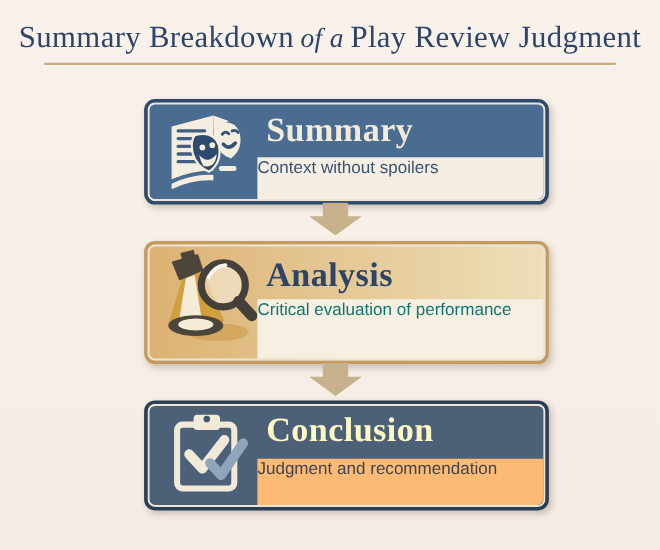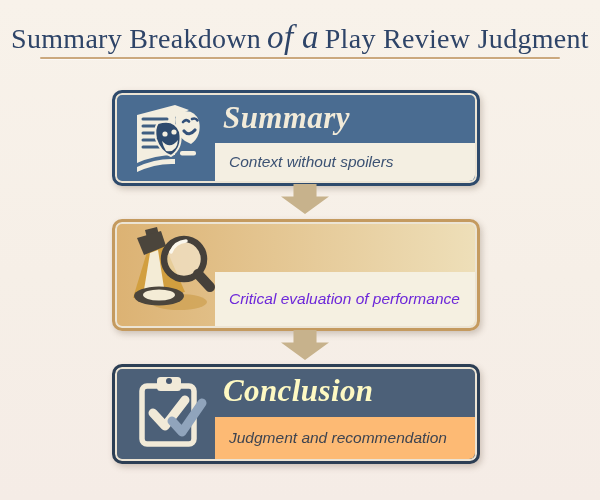--- a/index.html
+++ b/index.html
@@ -12,33 +12,32 @@
   .stage{position:absolute;inset:0;width:600px;height:500px;}
 
   
   .page-title{
     position:absolute;left:0;top:19px;width:600px;
     text-align:center;
     font-family:"Liberation Serif",serif;
     font-size:28px;font-weight:400;color:#2e4468;
     letter-spacing:.3px;white-space:nowrap;
   }
-  .page-title .it{font-style:italic;font-size:33px;margin:0 6px;}
+  .page-title .it{font-style:italic;font-size:25px;margin:0 6px;}
   .title-rule{
     position:absolute;left:40px;top:57px;width:520px;height:2px;
     background:#cba87d;border-radius:1px;
     box-shadow:0 1px 0 rgba(255,255,255,.6);
   }
 
   
   .step{
-    position:absolute;left:112px;width:362px;
+    position:absolute;left:131px;width:362px;
     border-radius:10px;border:3px solid;
     box-shadow:inset 0 0 0 2px #ece4d4, 2px 3px 6px rgba(96,77,56,.28);
-    font-style:italic;
   }
   .theme-blue {background:#4a6c91;border-color:#2e4a6b;}
   .theme-gold {background:linear-gradient(90deg,#dcb273 0%,#e6c astrology 50%,#eedfb9 100%);border-color:#c49a5f;}
   .theme-gold {background:linear-gradient(90deg,#dcb273 0%,#e5c globally 0%,#eedfb9 100%);}
   .theme-gold {background:linear-gradient(90deg,#dcb273,#eedfb9);border-color:#c49a5f;}
   .theme-slate{background:#4c6078;border-color:#2c3e54;}
 
   .icon-zone{position:absolute;pointer-events:none;}
 
   .step-title{
@@ -47,30 +46,30 @@
     font-weight:600;font-size:31px;letter-spacing:.4px;
     white-space:nowrap;
   }
   .theme-blue  .step-title{color:#f2ebd9;top:7px;}
   .theme-gold  .step-title{color:#2e4466;top:10px;}
   .theme-slate .step-title{color:#fef9c3;top:6px;}
 
   .band{
     position:absolute;left:100px;right:2px;top:50px;bottom:2px;
     border-radius:0 0 6px 0;
-    display:flex;flex-direction:column;justify-content:center;
-    padding-left:14px;box-sizing:border-box;row-gap:1px;
+    display:flex;flex-direction:column;
+    padding-left:0;box-sizing:border-box;row-gap:1px;
   }
   .theme-blue  .band{background:#f4efe2;}
   .theme-gold  .band{background:#f5f0e1;}
   .theme-slate .band{background:#fdba74;}
   .band span{display:block;font-size:15.5px;line-height:20px;}
   .band span:empty{display:none;}
   .theme-blue  .band span{color:#3c5273;}
-  .theme-gold  .band span{color:#6d28d9;}
+  .theme-gold  .band span{color:#0f766e;}
   .theme-slate .band span{color:#3e4450;}
 
   
   .flow-arrow{
     position:absolute;width:48px;height:30px;background:#c7b28c;
     clip-path:polygon(26% 0,74% 0,74% 42%,100% 42%,50% 100%,0 42%,26% 42%);
   }
 </style>
 </head>
 <body>
@@ -125,20 +124,21 @@
         <polygon points="29,27 37,24 44,68 22,70" fill="#f4ecd6"></polygon>
         <ellipse cx="38" cy="70" rx="25" ry="9.5" fill="#4b453c"></ellipse>
         <ellipse cx="38" cy="69" rx="16" ry="5.5" fill="#f4ecd6"></ellipse>
         <polygon points="24,4 36,1 38,9 26,12" fill="#4b453c"></polygon>
         <polygon points="16,12 40,5 45,20 23,29" fill="#4b453c"></polygon>
         <circle cx="63" cy="33" r="20" fill="#f7f2e3" fill-opacity="0.55" stroke="#45403a" stroke-width="6.5"></circle>
         <path d="M50 26 Q54 16 65 15" stroke="#fbf7ec" stroke-width="3.5" fill="none" stroke-linecap="round"></path>
         <line x1="77" y1="48" x2="89" y2="61" stroke="#45403a" stroke-width="10" stroke-linecap="round"></line>
       </svg>
     </div>
+    <div class="step-title">Analysis</div>
     <div class="band">
       <span>Critical evaluation of performance</span>
     </div>
   </div>
 
   <div class="flow-arrow" style="left:281px;top:330px;"></div>
 
   <div class="step theme-slate" style="top:364px;height:94px;">
     <div class="icon-zone" style="left:12px;top:2px;width:85px;height:85px;">
       <svg width="85" height="85" viewBox="0 0 85 85">

